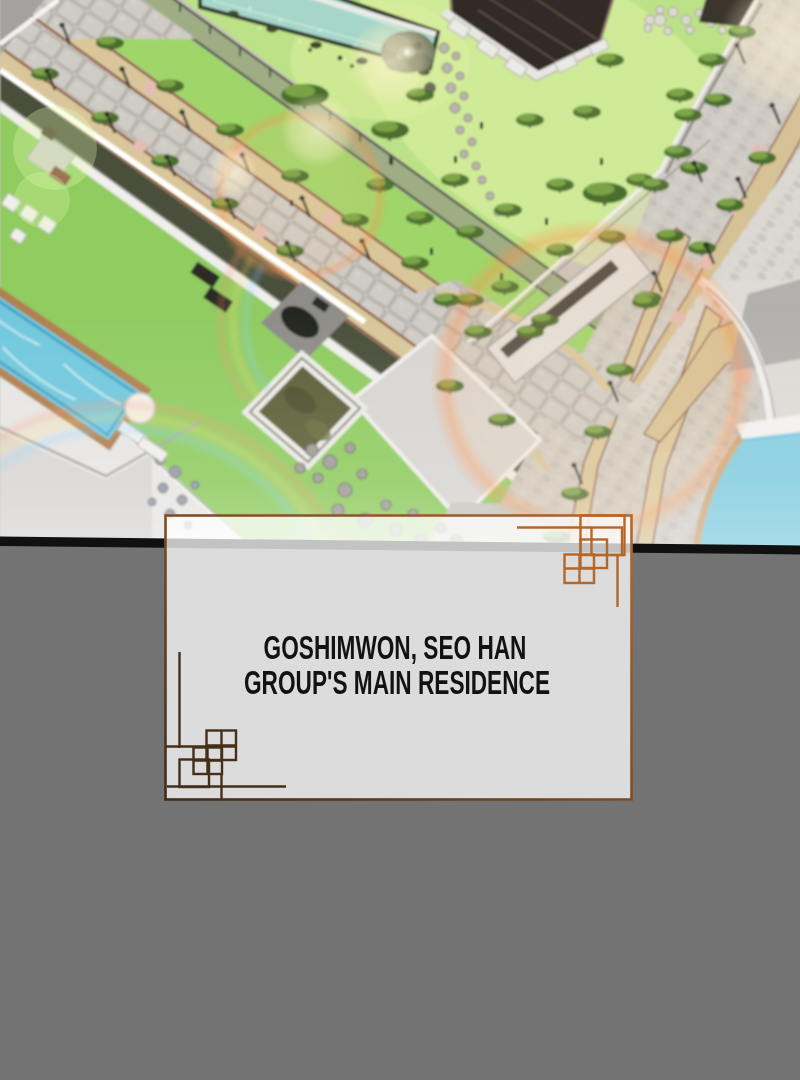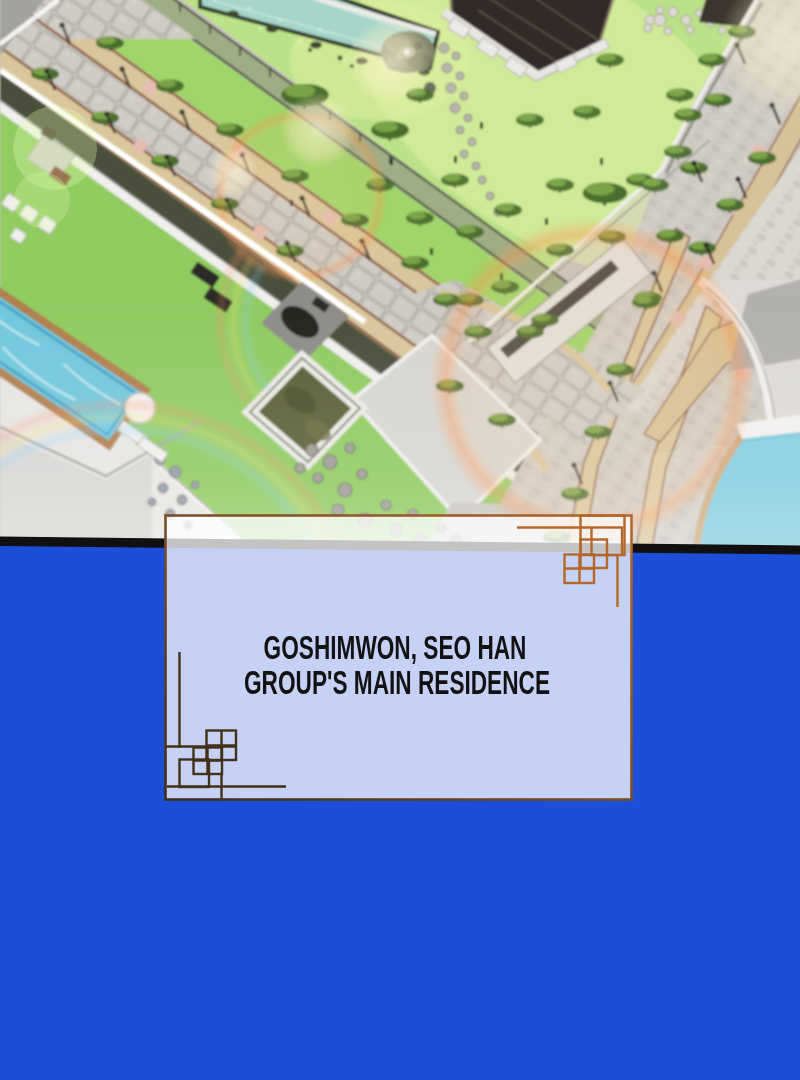--- a/index.html
+++ b/index.html
@@ -1,16 +1,16 @@
 <!DOCTYPE html>
 <html><head>
 <meta charset="utf-8">
 <style>
   html,body{margin:0;padding:0;background:#ffffff;}
-  #page{position:relative;width:800px;height:1080px;overflow:hidden;background:#1d4ed8;}
+  #page{position:relative;width:800px;height:1080px;overflow:hidden;background:#737373;}
   svg{display:block;}
 </style>
 </head>
 <body>
 <div id="page">
 <svg width="800" height="1080" viewBox="0 0 800 1080">
 <defs>
   <filter id="blur1" x="-5%" y="-5%" width="110%" height="110%">
           <feGaussianBlur stdDeviation="1.1"></feGaussianBlur>
         </filter>

